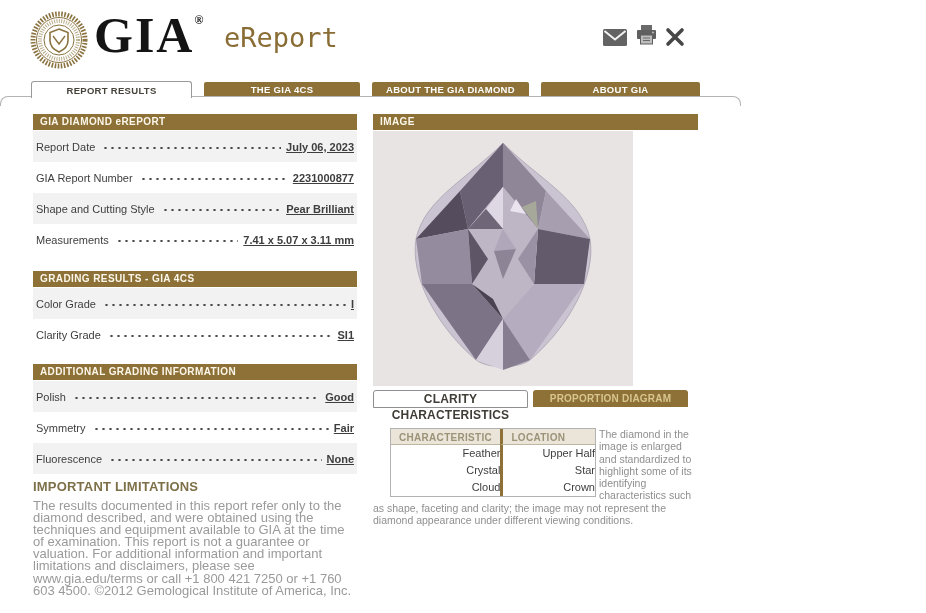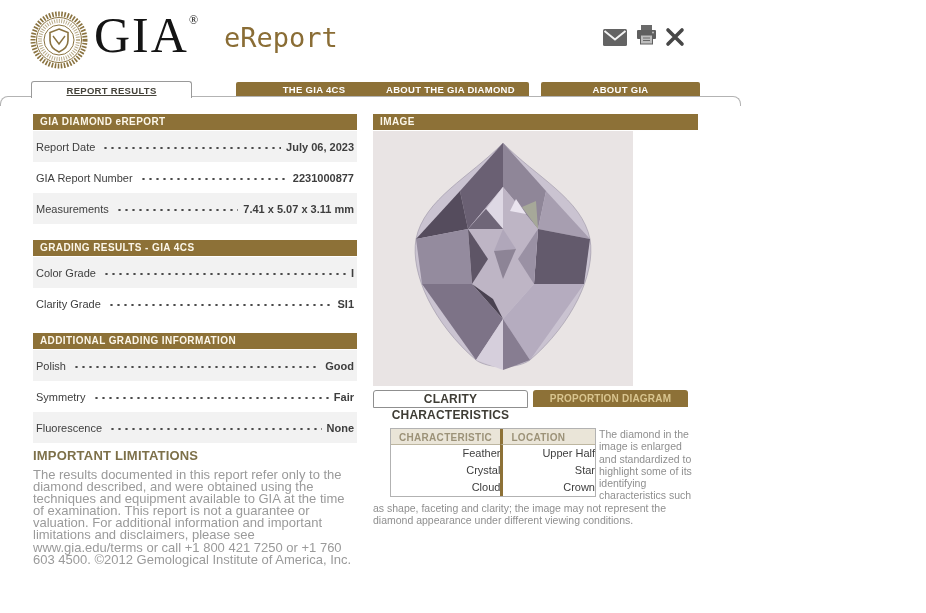--- a/index.html
+++ b/index.html
@@ -2,54 +2,54 @@
 <html><head>
 <meta charset="utf-8">
 <style>
   html,body{margin:0;padding:0;background:#fff;}
   #page{position:relative;width:926px;height:613px;background:#fff;overflow:hidden;
         font-family:"Liberation Sans",sans-serif;-webkit-font-smoothing:antialiased;}
 
   
   .seal{position:absolute;left:30px;top:11px;width:58px;height:58px;}
   .gia-logo{position:absolute;left:94px;top:6px;font-family:"Liberation Serif",serif;
-            font-weight:normal;font-size:50px;letter-spacing:2px;color:#141414;}
+            font-weight:bold;font-size:50px;letter-spacing:2px;color:#141414;}
   .gia-logo sup{font-size:12px;vertical-align:28px;letter-spacing:0;}
   .ereport{position:absolute;left:224px;top:22px;font-family:"DejaVu Sans Mono",monospace;
            font-size:27px;color:#8a6d35;}
   .hicon{position:absolute;cursor:pointer;}
   .hicon-mail{left:603px;top:29px;}
   .hicon-print{left:636px;top:25px;}
   .hicon-close{left:665px;top:27px;}
 
   
   .panel-edge{position:absolute;left:0;top:96px;width:739px;height:9px;
               border:1px solid #b3b3b3;border-bottom:none;border-radius:8px 8px 0 0;z-index:1;}
   .tab{position:absolute;top:82px;height:14px;background:#8d7137;border-radius:2px 2px 0 0;
        color:#fff;font-size:9.5px;font-weight:bold;letter-spacing:.3px;text-align:center;
        line-height:15px;cursor:pointer;z-index:2;}
   .tab-active{position:absolute;left:31px;top:81px;width:159px;height:16px;background:#fff;
        border:1px solid #9a9a9a;border-bottom:none;border-radius:3px 3px 0 0;z-index:3;
        color:#45433a;font-size:9.5px;font-weight:bold;letter-spacing:.3px;text-align:center;
-       line-height:17px;cursor:pointer;text-decoration:underline;}
-  .tab2{left:204px;width:156px;margin-left:32px;} .tab3{left:372px;width:157px;} .tab4{left:541px;width:159px;}
+       line-height:17px;cursor:pointer;}
+  .tab2{left:204px;width:156px;} .tab3{left:372px;width:157px;} .tab4{left:541px;width:159px;}
 
   
   .sec-header{height:16px;background:#8d7137;color:#fcf7ea;font-size:10px;font-weight:bold;
               letter-spacing:.4px;line-height:16px;padding-left:7px;box-sizing:border-box;}
 
   
   .left-col{position:absolute;left:33px;top:114px;width:324px;z-index:4;}
   .data-rows{margin-top:1px;}
   .data-row{display:flex;align-items:center;height:17px;padding:7px 3px;font-size:11px;color:#3e3e3e;}
   .data-row:nth-child(odd){background:#f2f2f2;}
   .leader{flex:1;height:17px;margin:0 5px 0 7px;
           background-image:radial-gradient(circle,#4a4a4a 1px,rgba(0,0,0,0) 1.3px);
           background-size:7px 6px;background-repeat:repeat-x;background-position:left bottom 4px;}
-  .data-value{font-weight:bold;white-space:nowrap;}
+  .data-value{font-weight:bold;white-space:nowrap;text-decoration:underline;}
   .sec2{margin-top:16px;} .sec3{margin-top:14px;}
   .limit-title{margin-top:5px;font-size:13px;font-weight:bold;color:#7d7049;letter-spacing:.2px;}
   .limit-body{margin-top:6px;font-size:13px;line-height:12.1px;color:#9a9a9a;width:324px;}
 
   
   .right-col{position:absolute;left:373px;top:114px;width:325px;z-index:4;}
   .image-area{width:260px;height:255px;background:#e9e4e4;margin-top:1px;}
   .image-area svg{display:block;margin:0 auto;padding-top:8px;}
   .subtabs{display:flex;gap:5px;margin-top:4px;}
   .subtab-active{width:153px;height:16px;background:#fff;border:1px solid #8f8f8f;
@@ -126,20 +126,25 @@
         <span>Report Date</span>
         <span class="leader"></span>
         <span class="data-value">July 06, 2023</span>
       </div>
       <div class="data-row">
         <span>GIA Report Number</span>
         <span class="leader"></span>
         <span class="data-value">2231000877</span>
       </div>
       <div class="data-row">
+        <span>Shape and Cutting Style</span>
+        <span class="leader"></span>
+        <span class="data-value">Pear Brilliant</span>
+      </div>
+      <div class="data-row">
         <span>Measurements</span>
         <span class="leader"></span>
         <span class="data-value">7.41 x 5.07 x 3.11 mm</span>
       </div>
     </div>
 
     <div class="sec-header sec2">GRADING RESULTS - GIA 4CS</div>
     <div class="data-rows">
       <div class="data-row">
         <span>Color Grade</span>

